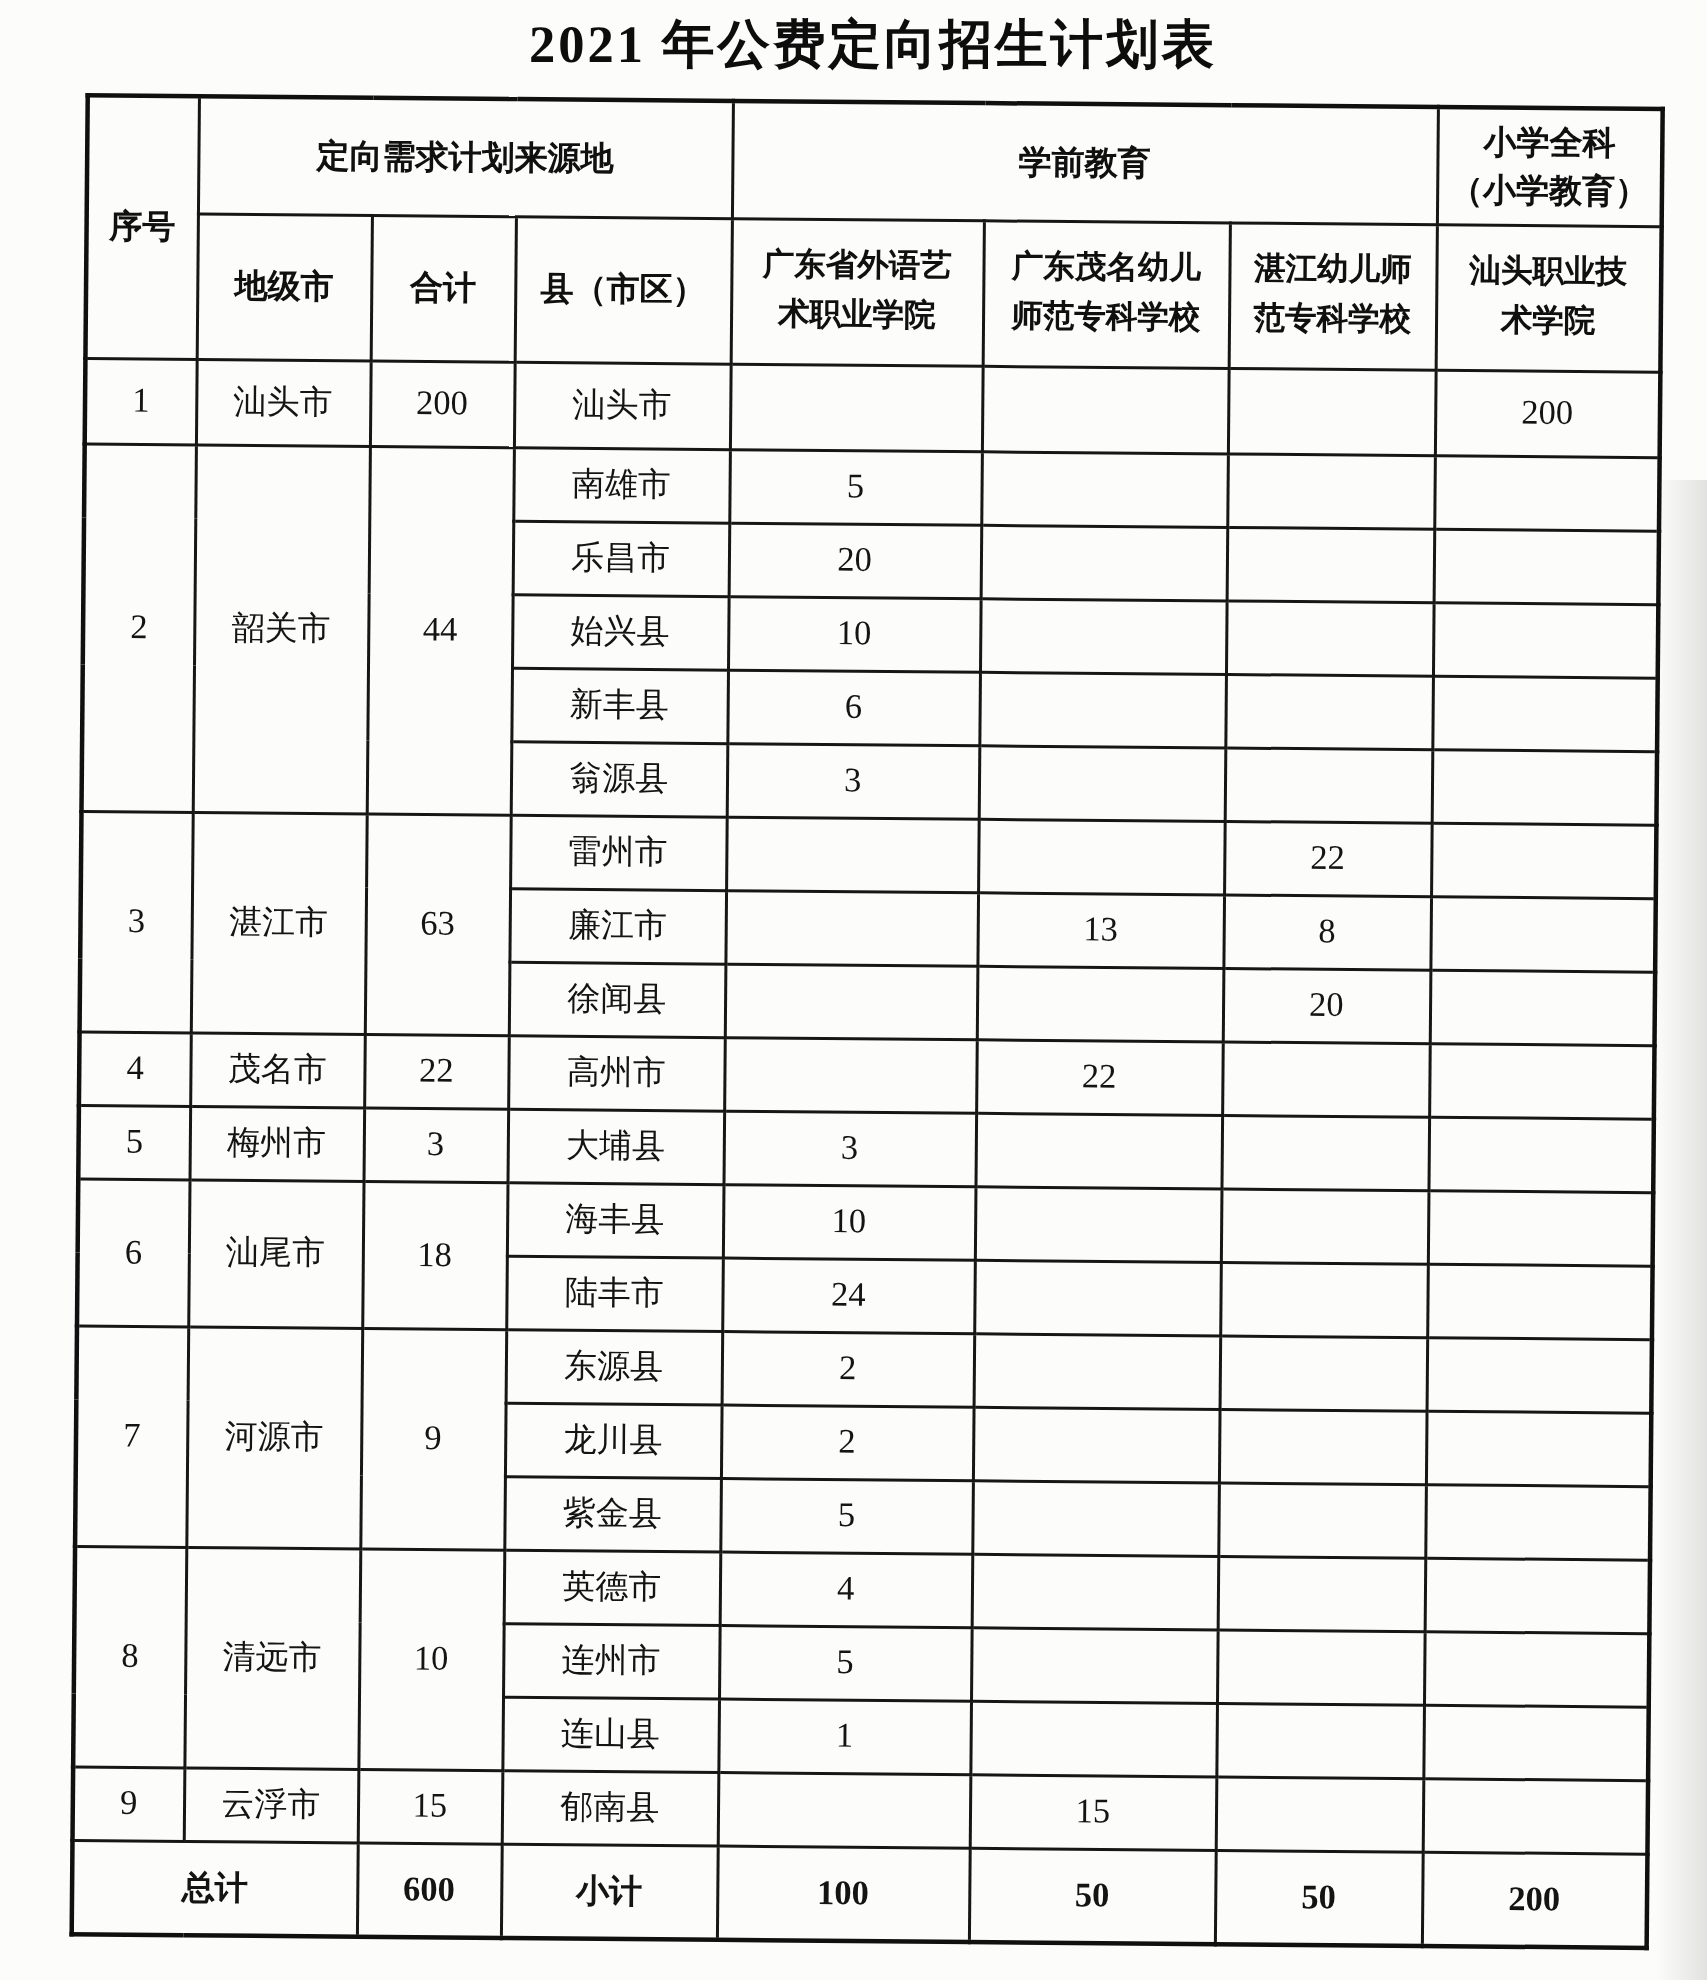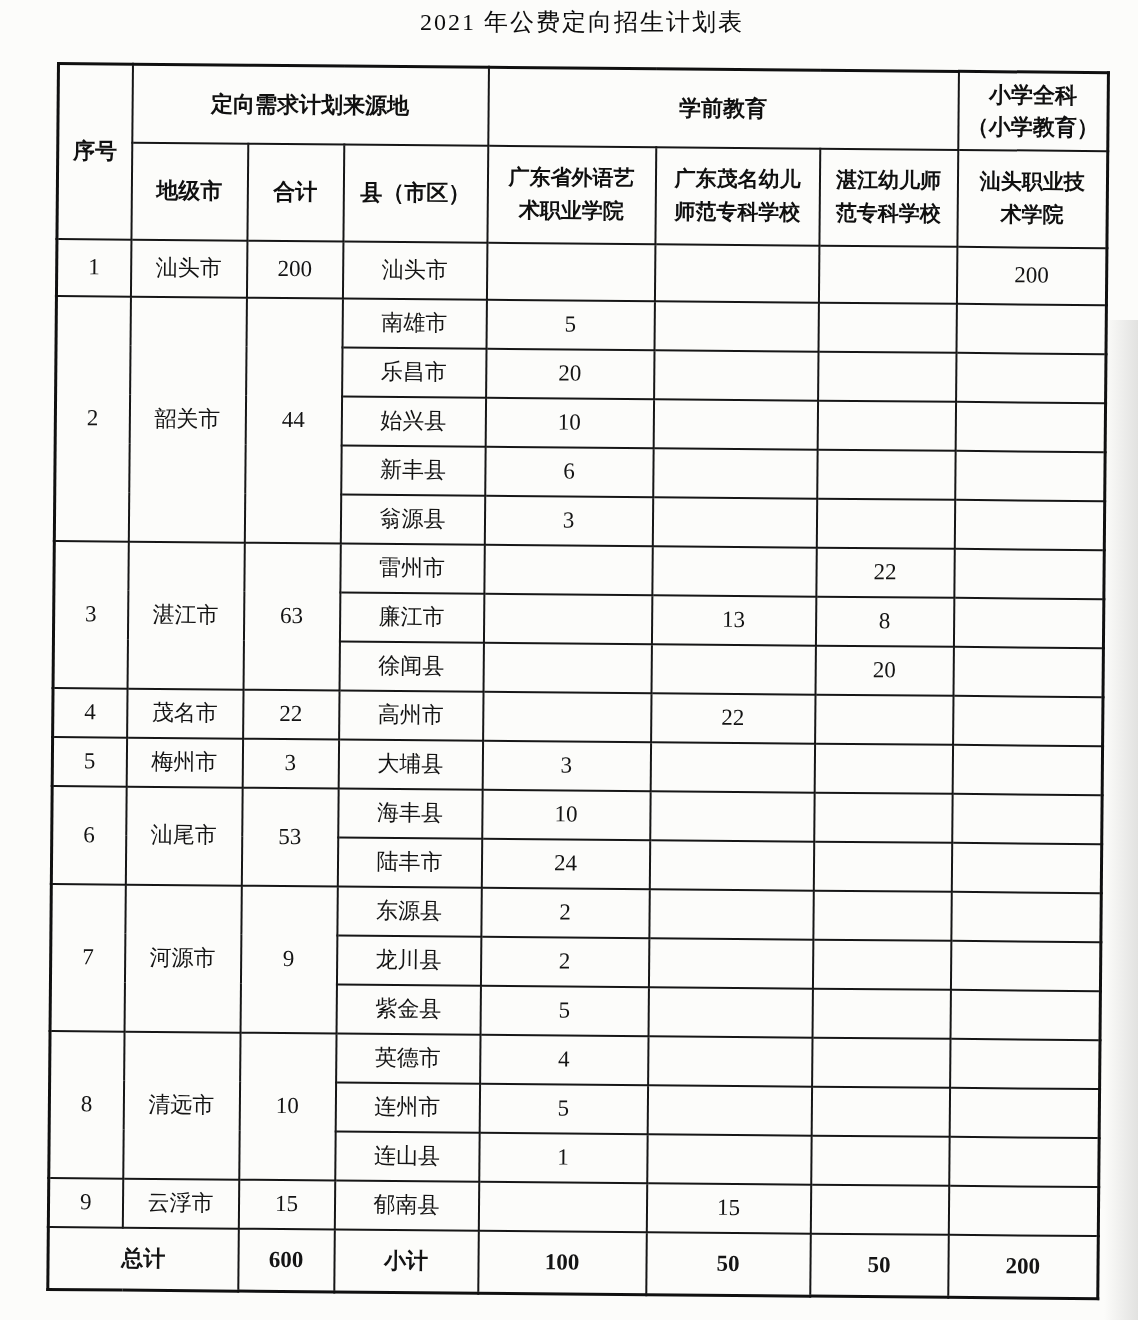--- a/index.html
+++ b/index.html
@@ -17,22 +17,22 @@
     position: absolute;
     top: 320px; right: 0; bottom: 0;
     width: 34px;
     background: linear-gradient(to right, rgba(90,90,90,0), rgba(90,90,90,0.16));
     pointer-events: none;
   }
   .doc-title {
     position: absolute;
     left: 57px; top: 6px; width: 1050px;
     text-align: center;
-    font-size: 24px;
-    font-weight: normal;
+    font-size: 35px;
+    font-weight: bold;
     letter-spacing: 2px;
     font-family: "Liberation Serif", "DejaVu Serif", serif;
     color: #0d0d0d;
   }
   .table-wrap {
     position: absolute;
     left: 57px; top: 62px;
     width: 1050px;
     transform: rotate(0.5deg);
     transform-origin: 0 0;
@@ -214,21 +214,21 @@
           <td rowspan="1" class="num">3</td>
           <td>大埔县</td>
           <td class="num">3</td>
           <td class="num"></td>
           <td class="num"></td>
           <td class="num"></td>
         </tr>
         <tr>
           <td rowspan="2" class="seq">6</td>
           <td rowspan="2">汕尾市</td>
-          <td rowspan="2" class="num">53</td>
+          <td rowspan="2" class="num">18</td>
           <td>海丰县</td>
           <td class="num">10</td>
           <td class="num"></td>
           <td class="num"></td>
           <td class="num"></td>
         </tr>
         <tr>
           <td>陆丰市</td>
           <td class="num">24</td>
           <td class="num"></td>

